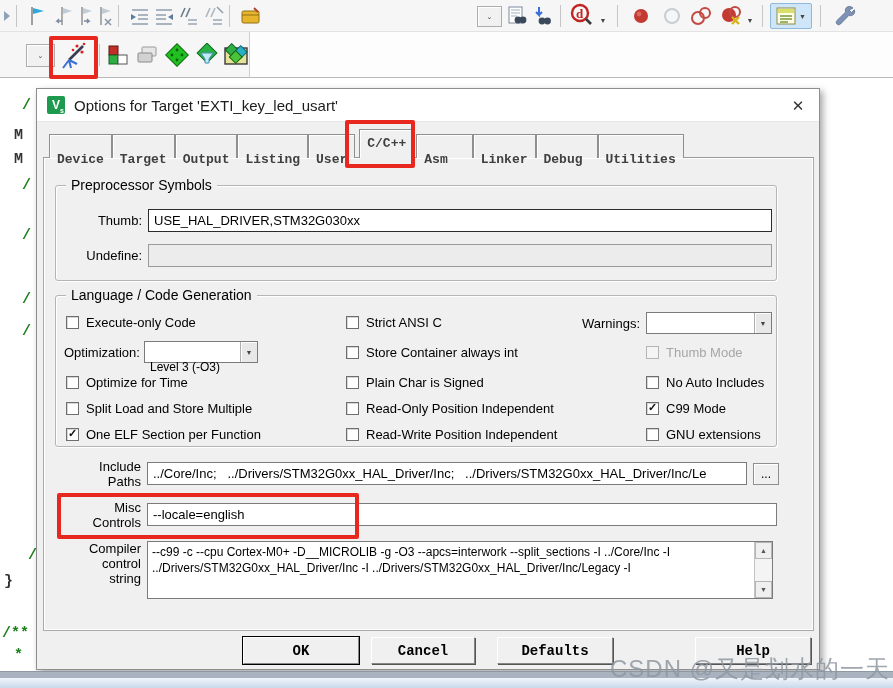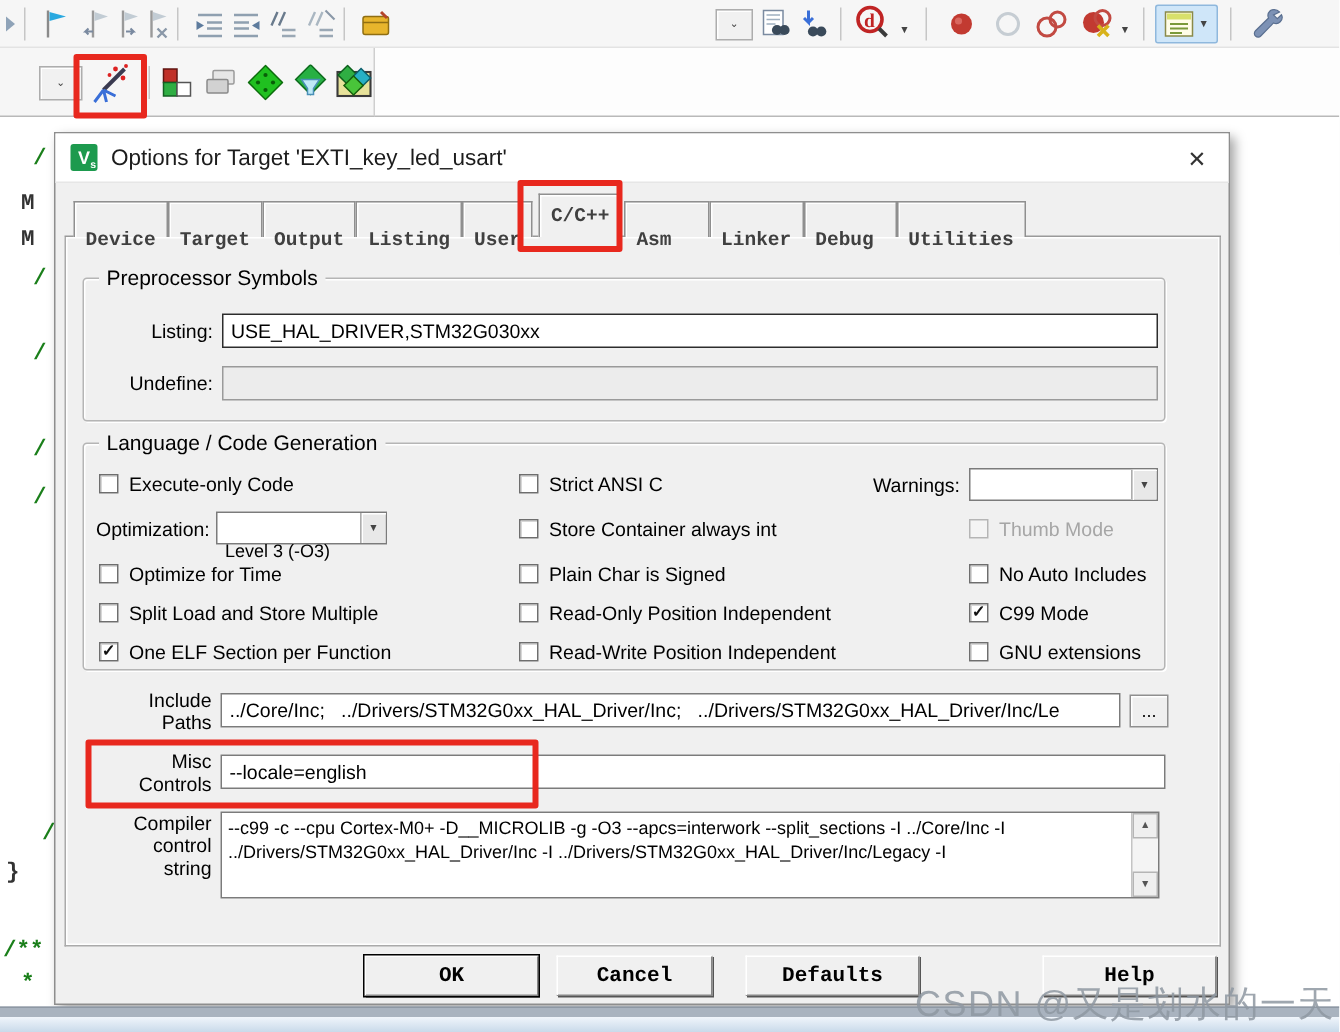--- a/index.html
+++ b/index.html
@@ -329,21 +329,21 @@
       <div class="tab pad-r">Asm</div>
       <div class="tab">Linker</div>
       <div class="tab pad-s">Debug</div>
       <div class="tab">Utilities</div>
     </div>
     <div class="tab-panel"></div>
     <div class="redbox" style="left:308px;top:31px;width:70px;height:48px"></div>
 
     <div class="group" style="left:18px;top:96px;width:722px;height:96px">
       <span class="legend">Preprocessor Symbols</span>
-      <span class="lbl r" style="left:2px;top:27px;width:84px">Listing:</span>
+      <span class="lbl r" style="left:2px;top:27px;width:84px">Thumb:</span>
       <input class="tinput focus" style="left: 92px; top: 23px; width: 624px;" value="USE_HAL_DRIVER,STM32G030xx">
       <span class="lbl r" style="left:2px;top:62px;width:84px">Undefine:</span>
       <input class="tinput dis" style="left: 92px; top: 58px; width: 624px;" value="">
     </div>
 
     <div class="group" style="left:18px;top:206px;width:722px;height:152px">
       <span class="legend">Language / Code Generation</span>
 
       <div class="cb-row" style="left:10px;top:19px">
         <span class="cb"></span>

